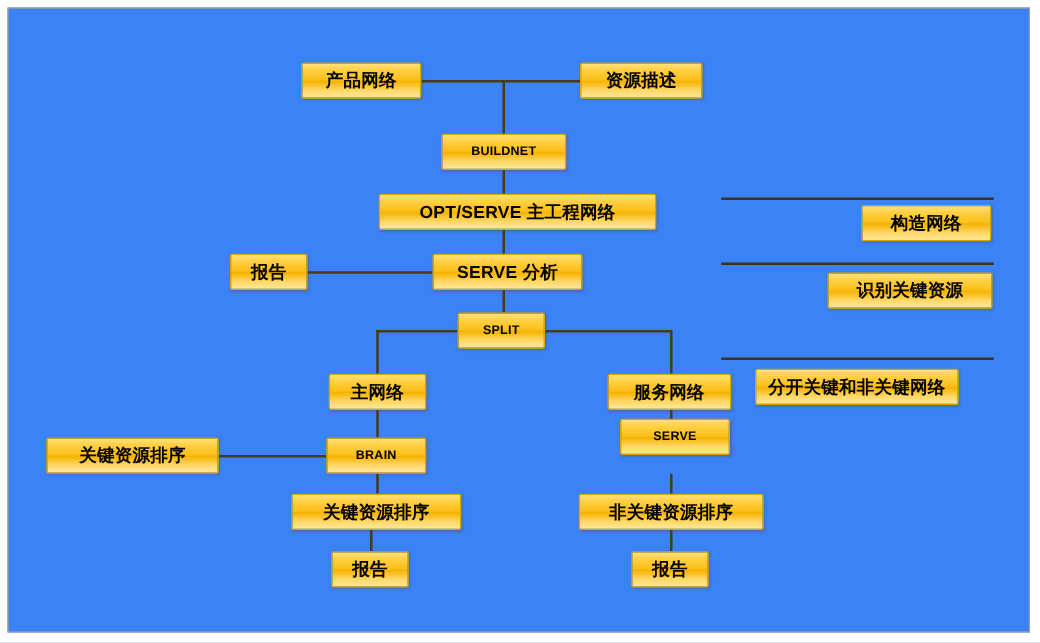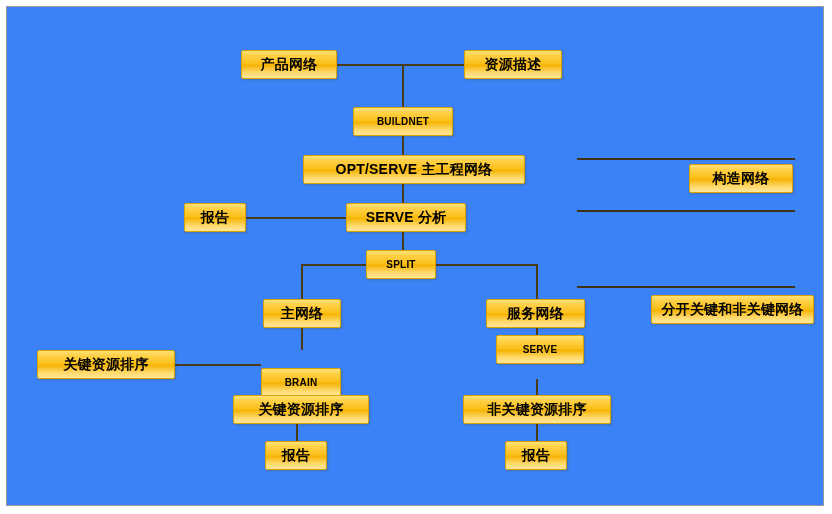--- a/index.html
+++ b/index.html
@@ -98,21 +98,22 @@
     <div class="node cjk" style="left: 234px; top: 43px; width: 96px; height: 29px;">产品网络</div>
     <div class="node cjk" style="left: 457px; top: 43px; width: 98px; height: 29px;">资源描述</div>
     <div class="node lat" style="left: 346px; top: 100px; width: 100px; height: 29px;">BUILDNET</div>
     <div class="node cjk" style="left: 296px; top: 148px; width: 222px; height: 29px;">OPT/SERVE 主工程网络</div>
     <div class="node cjk" style="left: 177px; top: 196px; width: 62px; height: 29px;">报告</div>
     <div class="node cjk" style="left: 339px; top: 196px; width: 120px; height: 29px;">SERVE 分析</div>
     <div class="node lat" style="left: 359px; top: 243px; width: 70px; height: 29px; text-align: center;">SPLIT</div>
     <div class="node cjk" style="left: 256px; top: 292px; width: 78px; height: 29px;">主网络</div>
     <div class="node cjk" style="left: 479px; top: 292px; width: 99px; height: 29px;">服务网络</div>
     <div class="node cjk" style="left: 30px; top: 343px; width: 138px; height: 29px;">关键资源排序</div>
-    <div class="node lat" style="left: 254px; top: 343px; width: 80px; height: 29px; margin-top: 18px;">BRAIN</div>
+    <div class="node lat" style="left: 254px; top: 343px; width: 80px; height: 29px;">BRAIN</div>
     <div class="node lat" style="left: 489px; top: 328px; width: 88px; height: 29px;">SERVE</div>
     <div class="node cjk" style="left: 226px; top: 388px; width: 136px; height: 29px;">关键资源排序</div>
     <div class="node cjk" style="left: 456px; top: 388px; width: 148px; height: 29px;">非关键资源排序</div>
     <div class="node cjk" style="left: 258px; top: 434px; width: 62px; height: 29px;">报告</div>
     <div class="node cjk" style="left: 498px; top: 434px; width: 62px; height: 29px;">报告</div>
     <div class="node cjk" style="left: 682px; top: 157px; width: 104px; height: 29px;">构造网络</div>
-    <div class="node cjk" style="left: 597px; top: 288px; width: 163px; height: 29px; margin-left: 47px;">分开关键和非关键网络</div>
+    <div class="node cjk" style="left: 655px; top: 211px; width: 132px; height: 29px;">识别关键资源</div>
+    <div class="node cjk" style="left: 597px; top: 288px; width: 163px; height: 29px;">分开关键和非关键网络</div>
   </div>
 
 </body></html>

